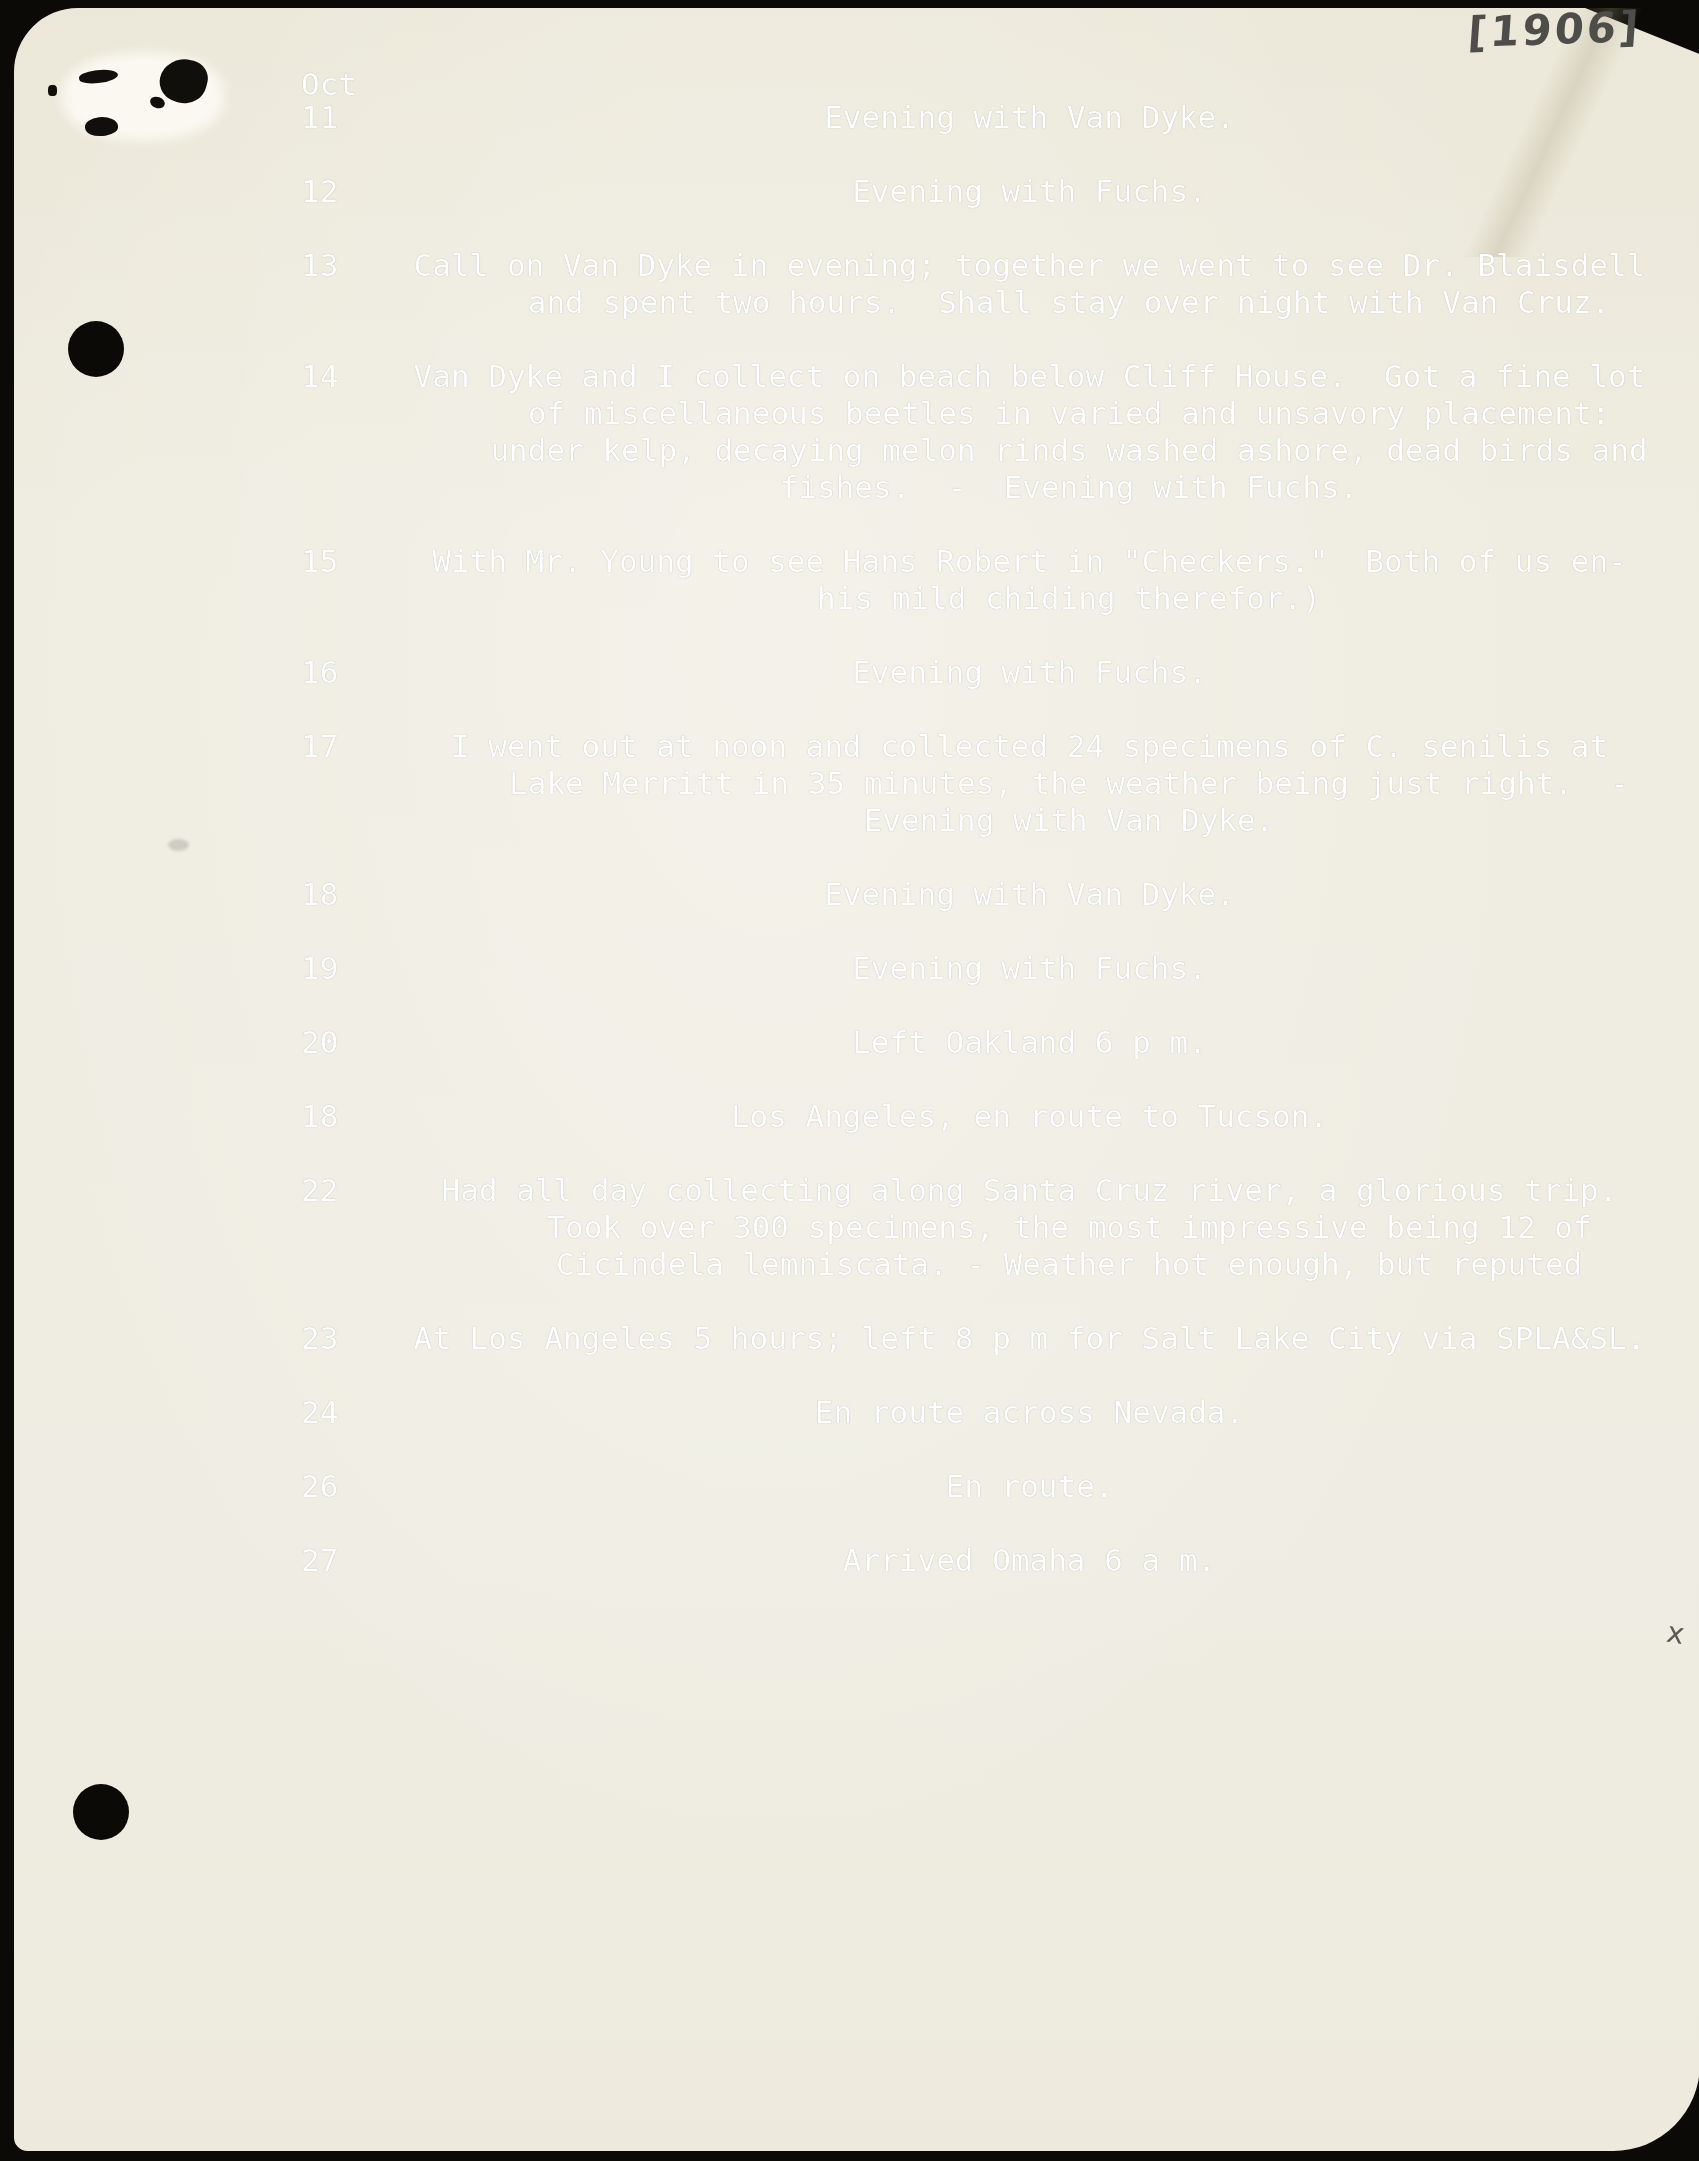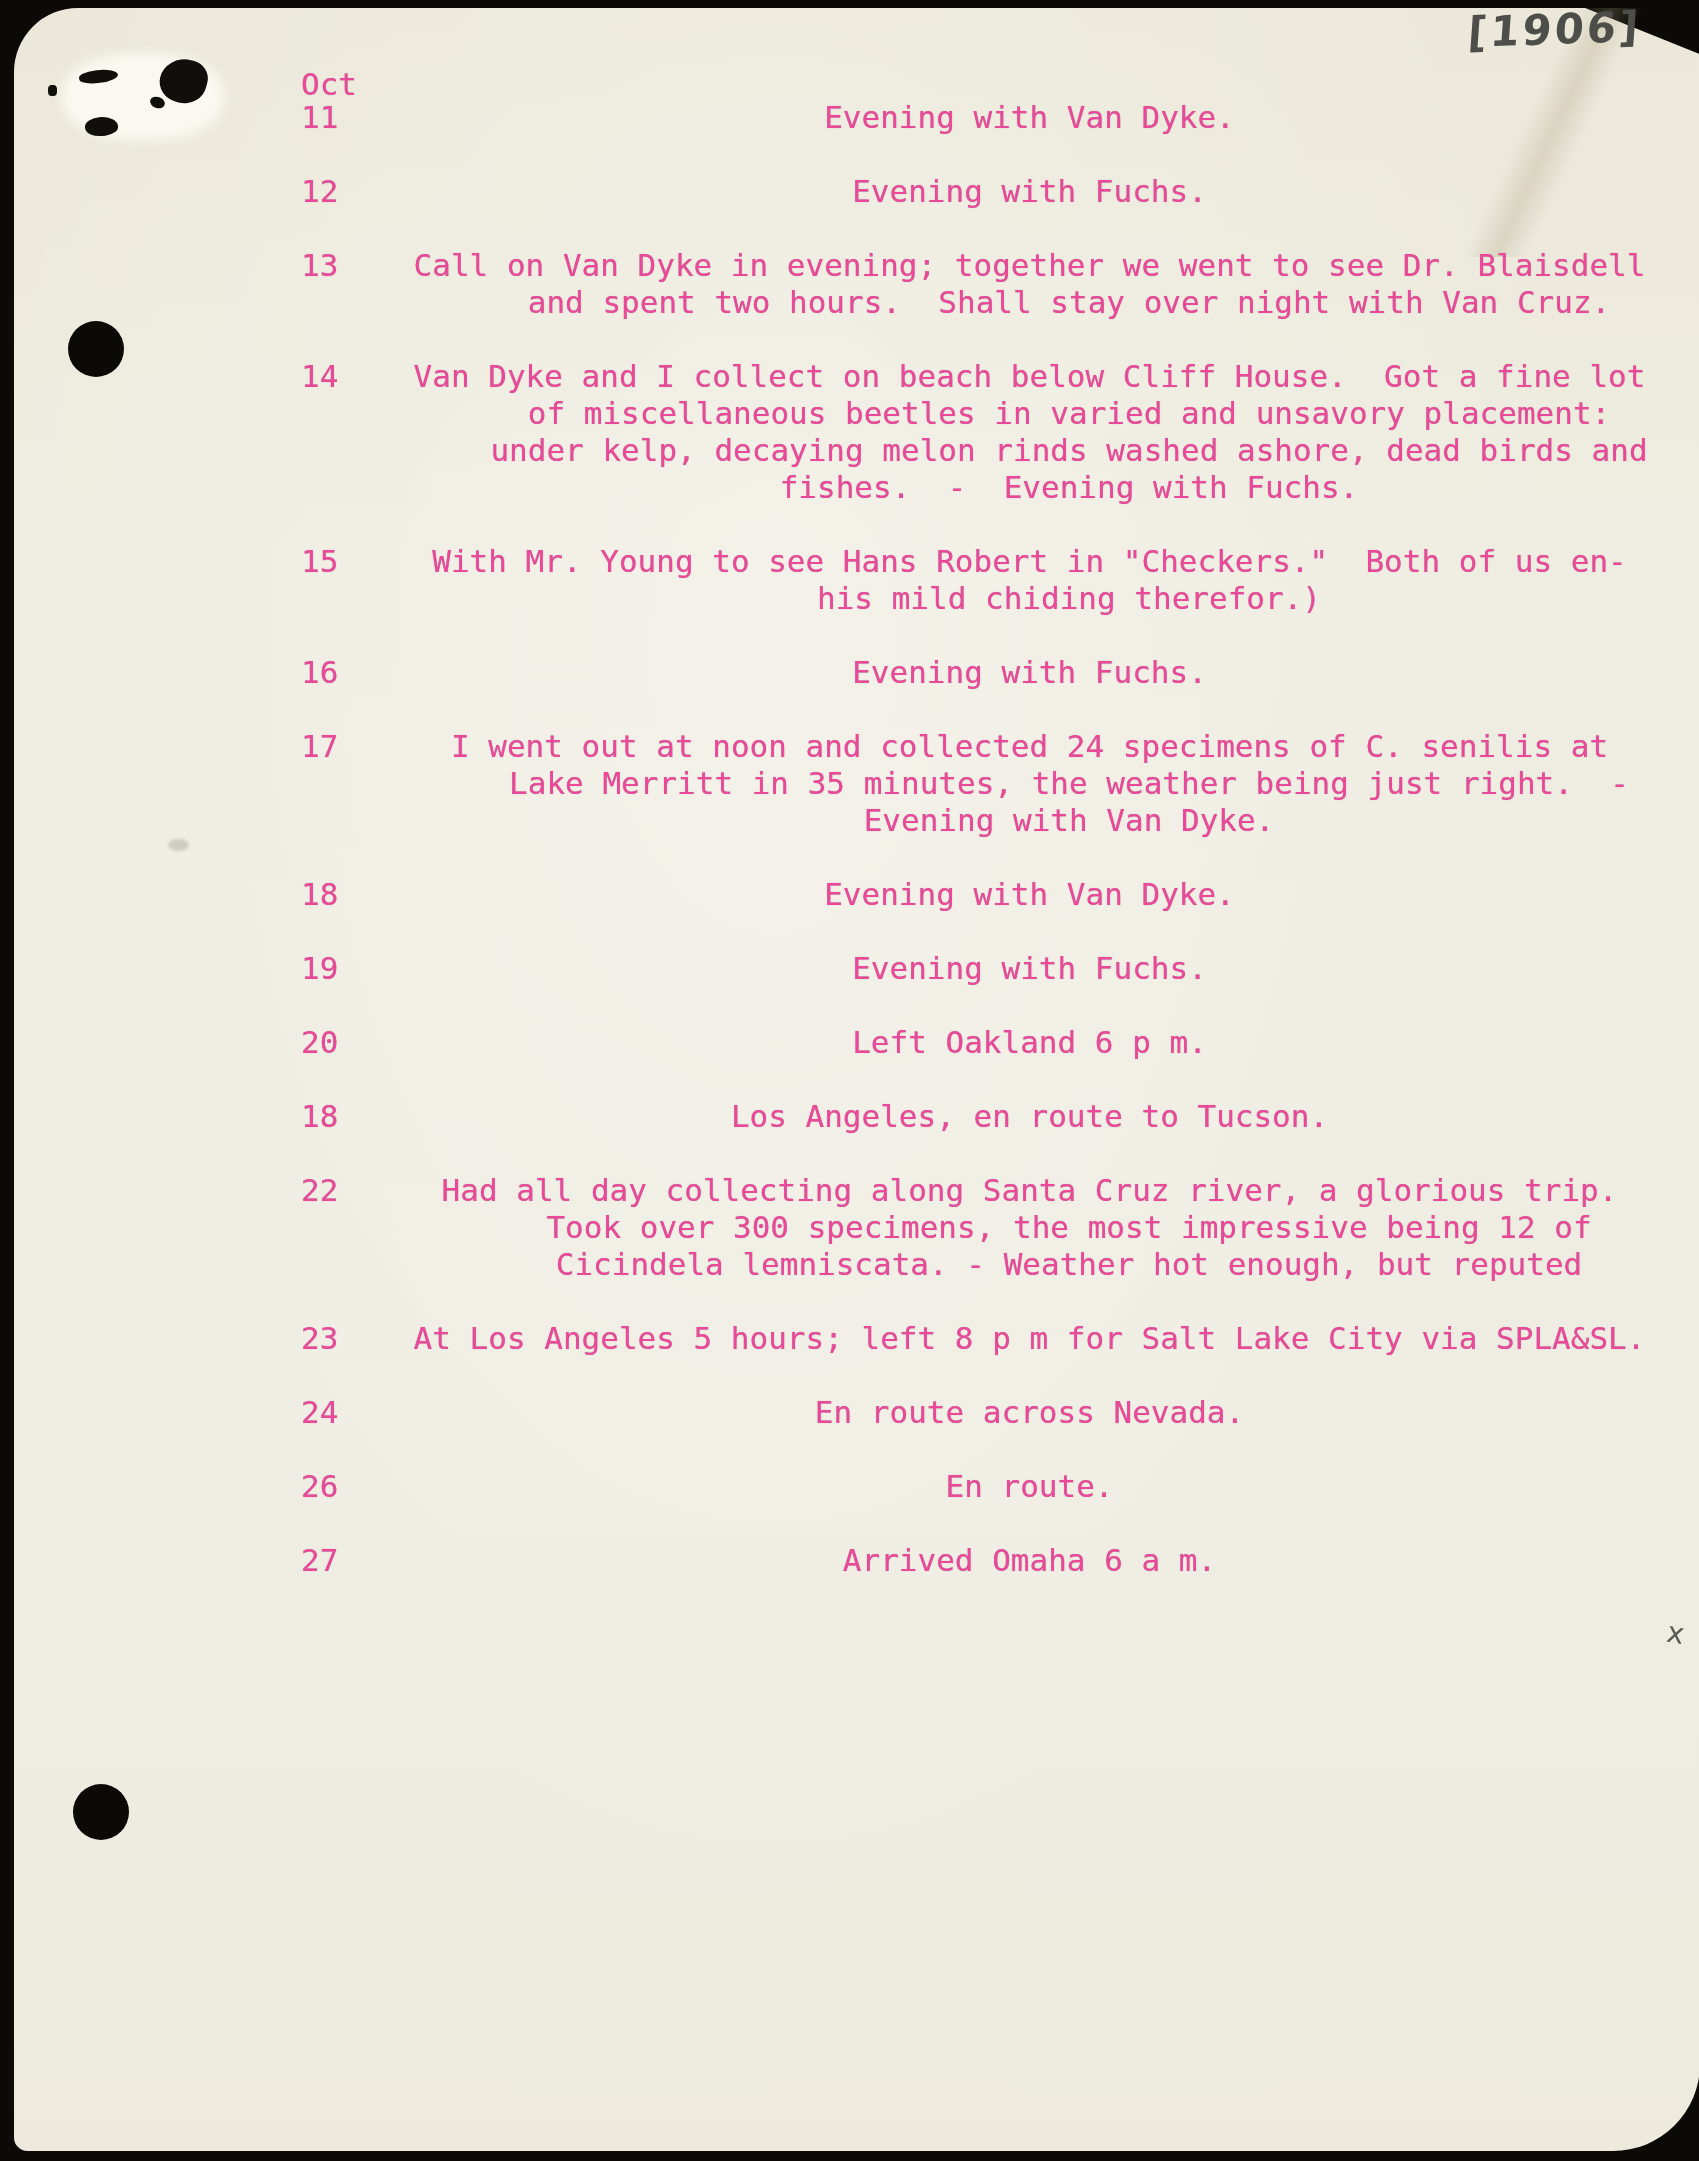--- a/index.html
+++ b/index.html
@@ -62,21 +62,21 @@
   .pencil-x {
     position: absolute; left: 1667px; top: 1616px;
     font-family: "DejaVu Sans", sans-serif;
     font-size: 29px; color: #5a5b55;
     transform: rotate(10deg);
   }
 
   .content {
     position: absolute; left: 301px; top: 70px;
     width: 1360px;
-    color: #ec4899;
+    color: #ffffff;
     font-size: 31px;
     text-shadow: 0 0 0.8px rgba(62,74,75,0.5);
   }
   .month { line-height: 29px; }
   .entry { display: flex; align-items: flex-start; margin-bottom: 37px; }
   .day { width: 97px; flex: none; line-height: 37px; }
   .entry-text { flex: 1; }
   .line { line-height: 37px; white-space: pre; text-align: center; }
   .line:not(:first-child) { padding-left: 79px; }
 </style>

